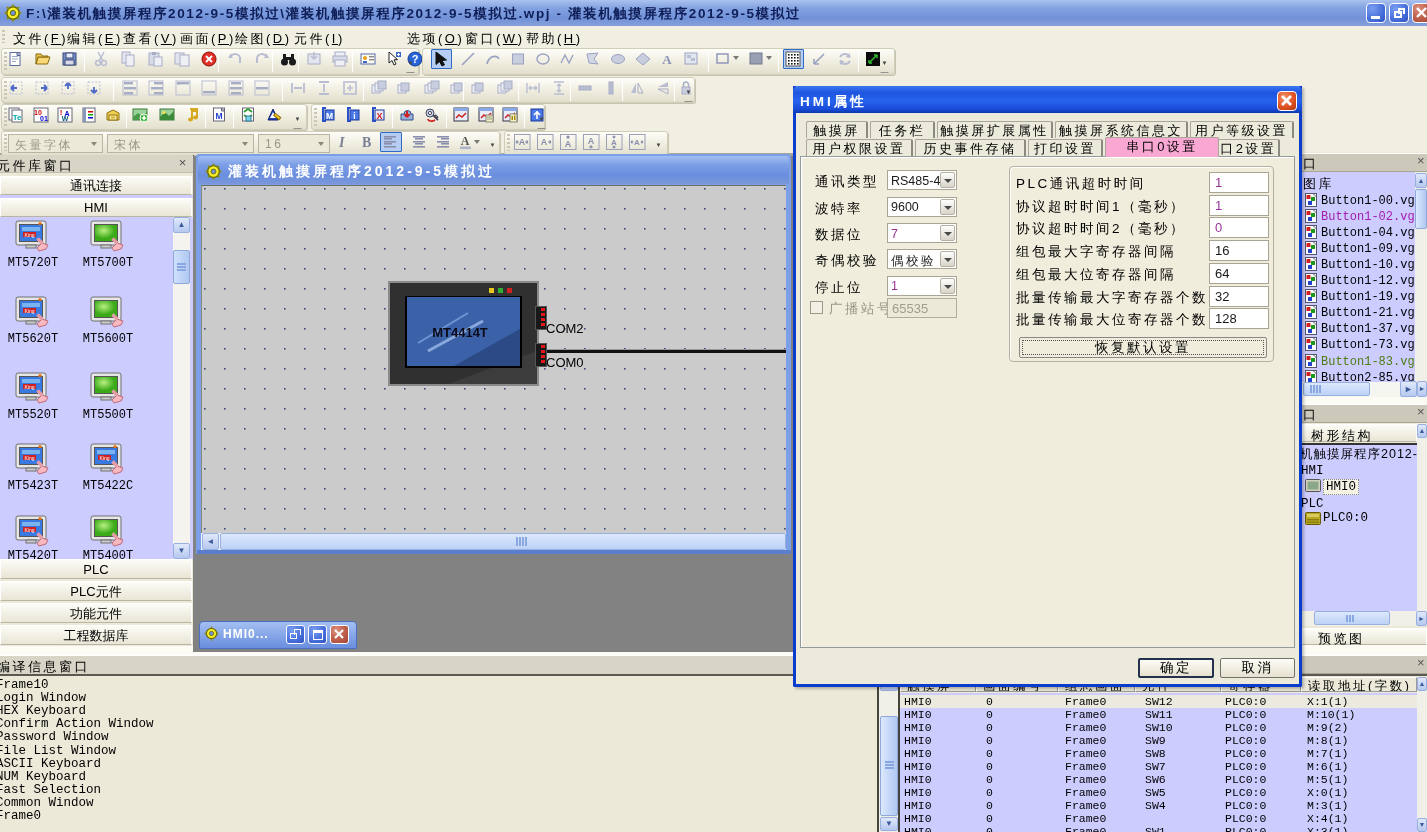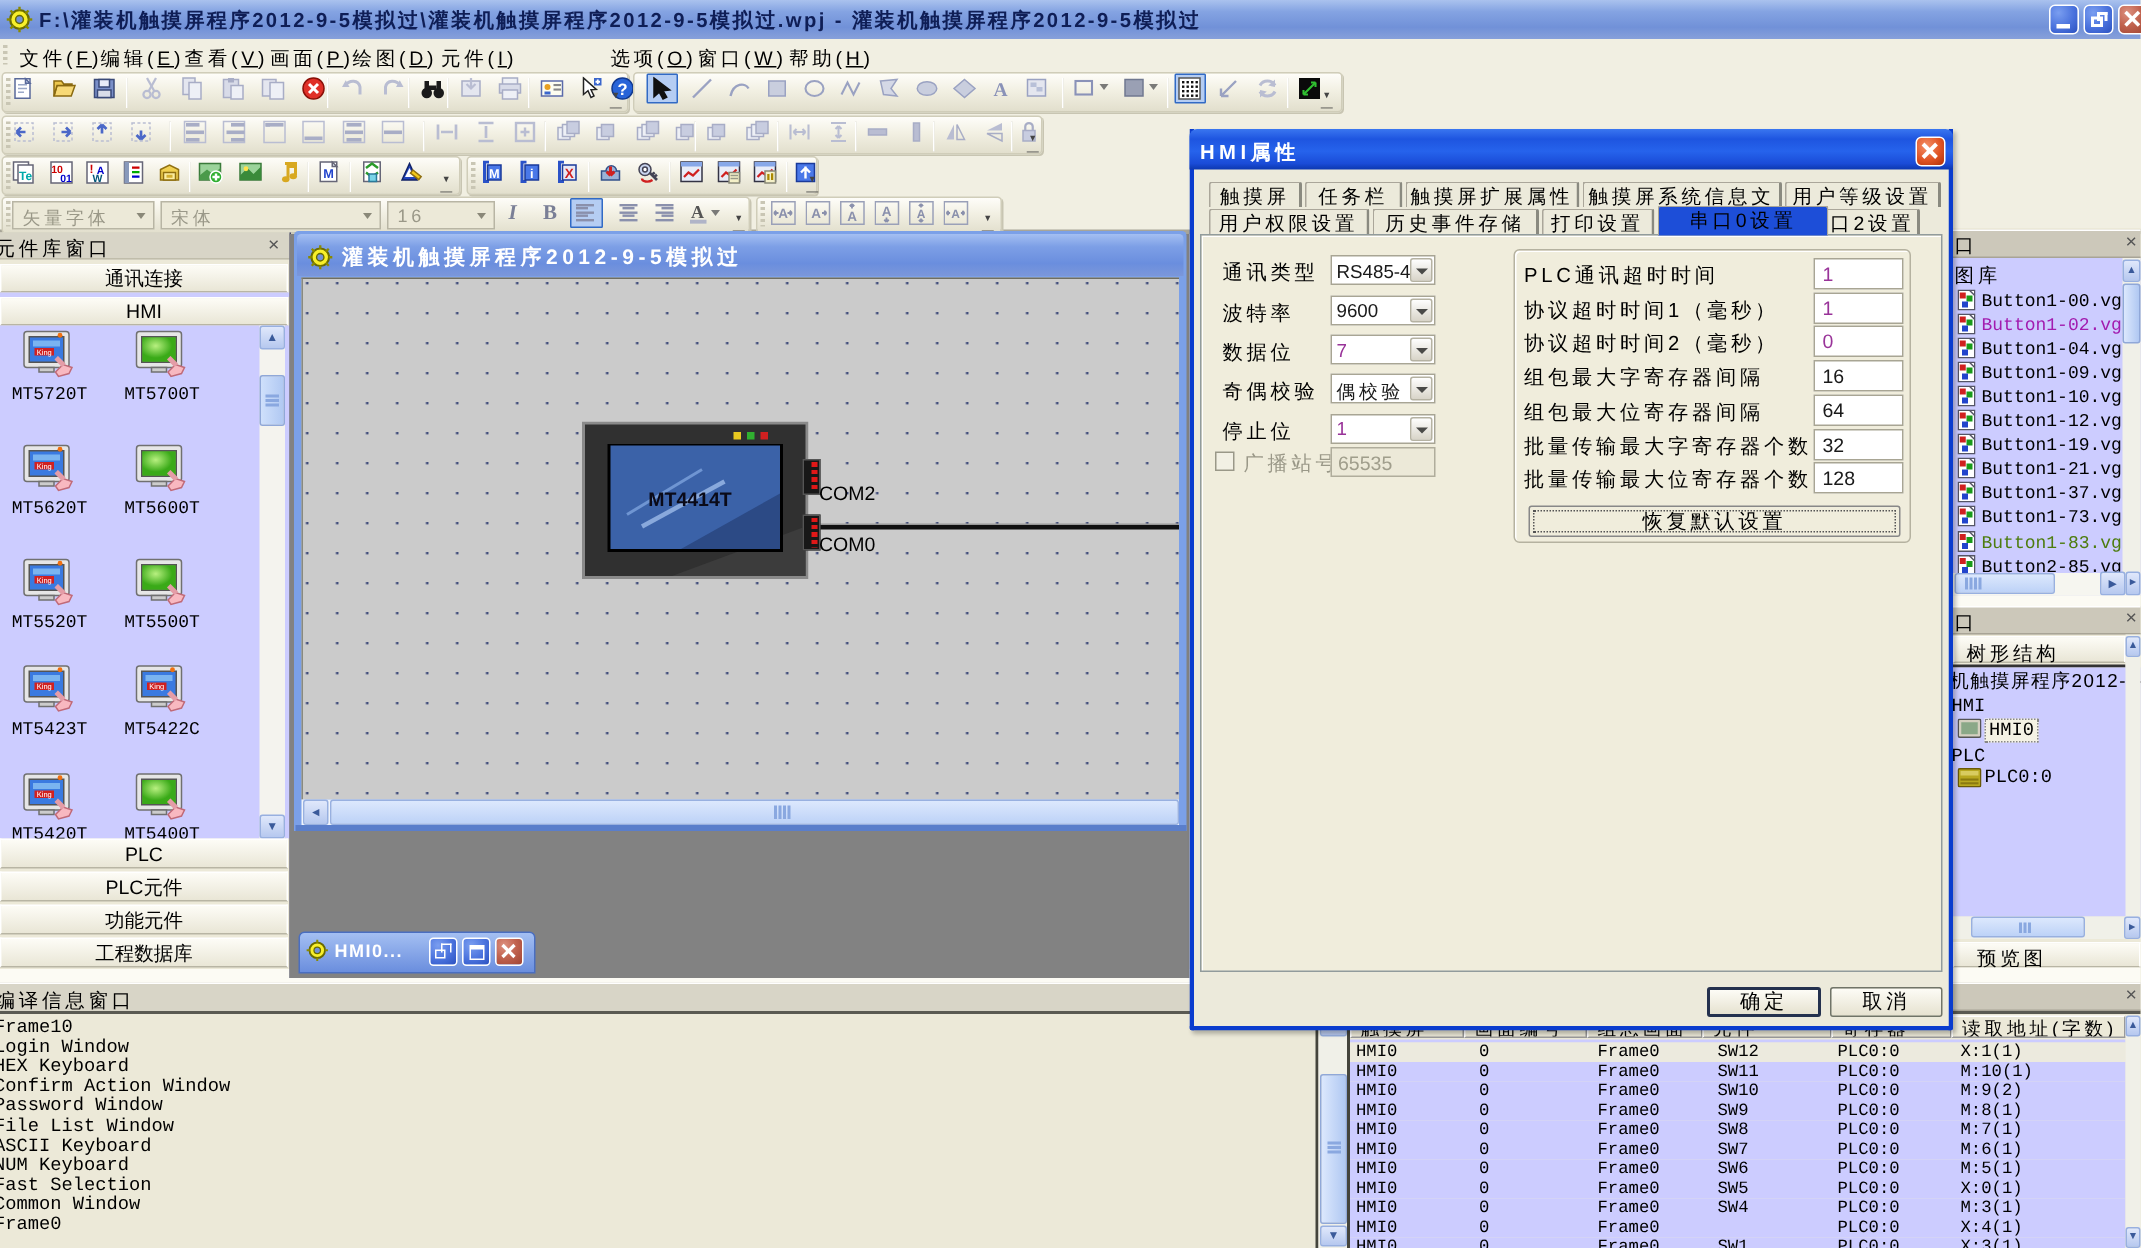--- a/index.html
+++ b/index.html
@@ -1276,21 +1276,21 @@
 <div class="tab z2" style="left:806px;top:121px;width:62px">触摸屏</div>
 <div class="tab z2" style="left:870px;top:121px;width:65px">任务栏</div>
 <div class="tab z2" style="left:937px;top:121px;width:116px">触摸屏扩展属性</div>
 <div class="tab z2" style="left:1055px;top:121px;width:133px">触摸屏系统信息文本</div>
 <div class="tab z2" style="left:1190px;top:121px;width:104px">用户等级设置</div>
 <div class="tab z2" style="left:806px;top:139px;width:107px">用户权限设置</div>
 <div class="tab z2" style="left:915px;top:139px;width:111px">历史事件存储</div>
 <div class="tab z2" style="left:1028px;top:139px;width:75px">打印设置</div>
 <div class="tab z2" style="left:1202px;top:139px;width:78px">串口2设置</div>
 <div class="a" style="left:800px;top:156px;width:495px;height:492px;background:#f0eddc;border:1px solid #919b9c;box-shadow:inset 1px 1px 0 #fff"></div>
-<div class="tab z2" style="left:1105px;top:137px;width:114px;height:20px;background:#1d4ed8;line-height:17px;border-right:1px solid #aaa69a">串口0设置</div>
+<div class="tab z2" style="left:1105px;top:137px;width:114px;height:20px;background:#f9a8d4;line-height:17px;border-right:1px solid #aaa69a">串口0设置</div>
 <div class="a z2" style="left:815px;top:173.0px;font-size:13.5px;color:#000">通讯类型</div>
 <div class="combo" style="left:887px;top:170.0px;width:70px;height:20px">
     <div class="a " style="left:3px;top:2.5px;font-size:12.5px;color:#1a1a1a;white-space:nowrap">RS485-4</div>
     <div class="cbtn"></div>
   </div>
 <div class="a z2" style="left:815px;top:199.5px;font-size:13.5px;color:#000">波特率</div>
 <div class="combo" style="left:887px;top:196.5px;width:70px;height:20px">
     <div class="a " style="left:3px;top:2.5px;font-size:12.5px;color:#1a1a1a;white-space:nowrap">9600</div>
     <div class="cbtn"></div>
   </div>

